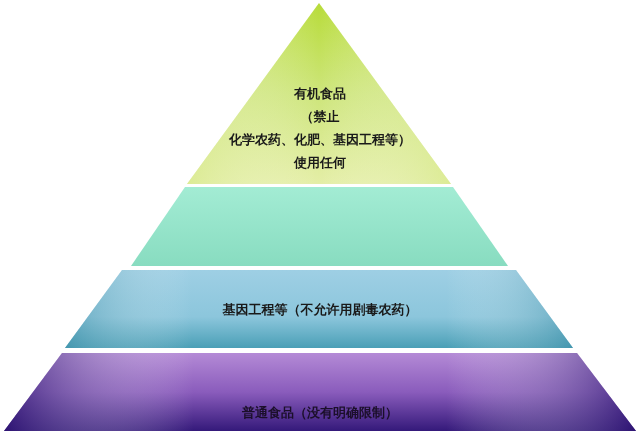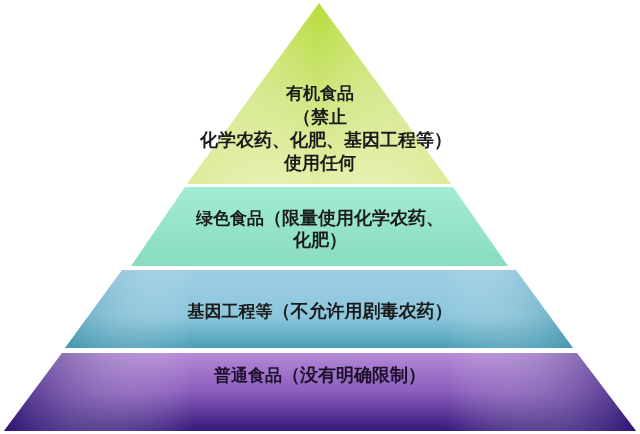--- a/index.html
+++ b/index.html
@@ -24,40 +24,40 @@
       left: 0; top: 0;
     }
     .label {
       position: absolute;
       text-align: center;
       color: #1a1a1a;
       font-weight: bold;
       white-space: nowrap;
     }
     .label .title {
-      font-size: 17px;
+      font-size: 13px;
       font-weight: bold;
     }
     .label .note {
-      font-size: 18px;
+      font-size: 13px;
       font-weight: bold;
     }
     .tier1-label {
       left: 200px; width: 240px; top: 82px;
       line-height: 23px;
     }
     .tier2-label {
       left: 175px; width: 290px; top: 207px;
       line-height: 21px;
     }
     .tier3-label {
       left: 150px; width: 340px; top: 299px;
     }
     .tier4-label {
-      left: 150px; width: 340px; top: 363px;
+      left: 150px; width: 340px; top: 402px;
       color: #1b0f2a;
     }
   </style>
 </head>
 <body>
 
 <div class="pyramid">
   <svg width="640" height="434" viewBox="0 0 640 434">
     <defs>
       <linearGradient id="g1" x1="0" y1="0" x2="0" y2="1">
@@ -118,26 +118,20 @@
     </g>
   </svg>
 
   <div class="label tier1-label">
     <div class="title">有机食品</div>
     <div class="note">（禁止</div>
     <div class="note">化学农药、化肥、基因工程等）</div>
     <div class="note">使用任何</div>
   </div>
 
-  <div class="label tier2-label">
-    <div>
-      <span class="title">绿色食品</span><span class="note">（限量使用化学农药、</span>
-    </div>
-    <div class="note">化肥）</div>
-  </div>
 
   <div class="label tier3-label">
     <span class="title">基因工程等</span><span class="note">（不允许用剧毒农药）</span>
   </div>
 
   <div class="label tier4-label">
     <span class="title">普通食品</span><span class="note">（没有明确限制）</span>
   </div>
 </div>
 

